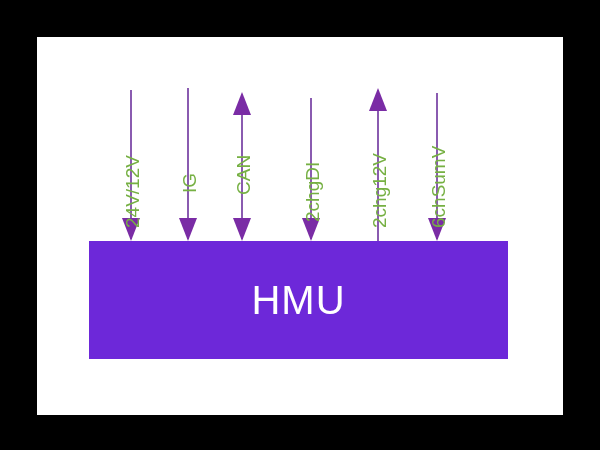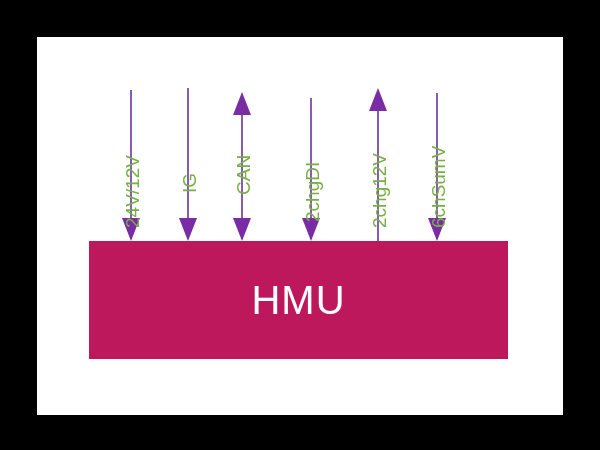--- a/index.html
+++ b/index.html
@@ -25,21 +25,21 @@
     background: #ffffff;
     overflow: hidden;
   }
   
   #hmu-box {
     position: absolute;
     left: 52px;        
     top: 204px;        
     width: 419px;      
     height: 118px;     
-    background: #be185d;
+    background: #6d28d9;
     display: flex;
     align-items: center;
     justify-content: center;
   }
   #hmu-label {
     color: #ffffff;
     font-size: 40px;
     font-weight: 400;
     letter-spacing: 1px;
     line-height: 1;

